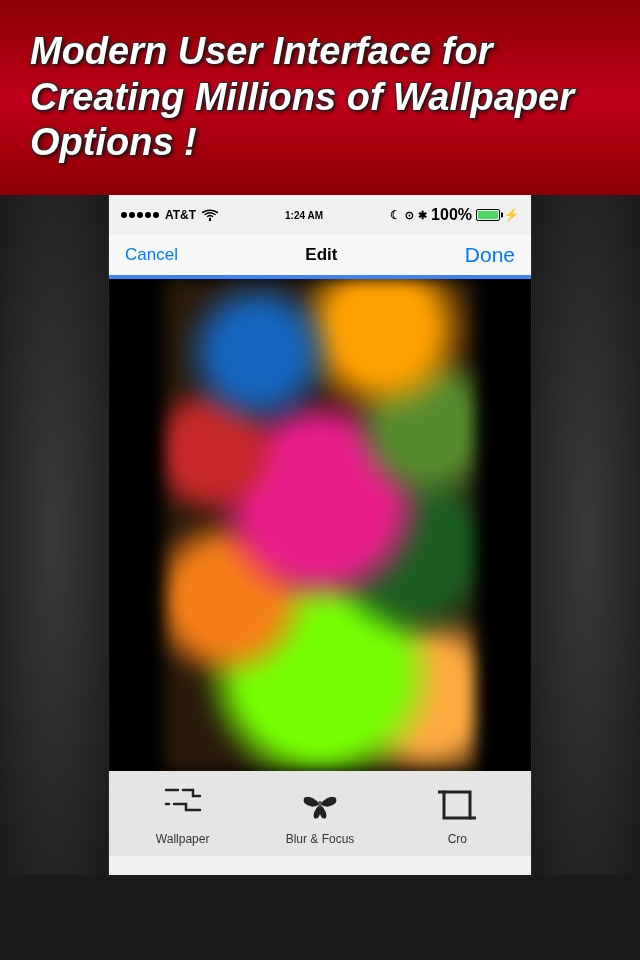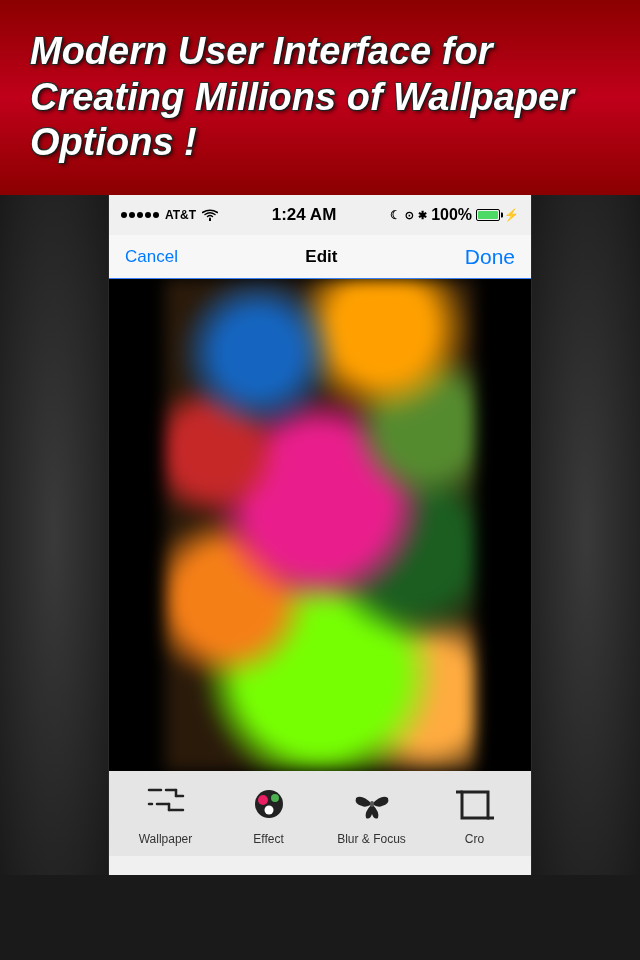--- a/index.html
+++ b/index.html
@@ -100,21 +100,21 @@
       border-radius: 50%;
     }
     .carrier {
       font-size: 12px;
       font-weight: 600;
     }
     .wifi-icon {
       font-size: 14px;
     }
     .status-center {
-      font-size: 17px;
+      font-size: 10px;
       font-weight: 600;
     }
     .status-right {
       display: flex;
       align-items: center;
       gap: 4px;
       font-size: 11px;
     }
     .battery-icon {
       width: 24px;
@@ -141,21 +141,21 @@
       height: 5px;
       background: #000;
       border-radius: 0 1px 1px 0;
     }
 
     
     .edit-bar {
       width: 100%;
       height: 44px;
       background: #f7f7f7;
-      border-bottom: 1px solid #3b82f6;
+      border-bottom: 4px solid #3b82f6;
       display: flex;
       align-items: center;
       justify-content: space-between;
       padding: 0 16px;
     }
     .edit-cancel {
       color: #007aff;
       font-size: 17px;
     }
     .edit-title {
@@ -301,31 +301,20 @@
             <line x1="10" y1="18" x2="22" y2="18" stroke="#222" stroke-width="2.5" stroke-linecap="round"></line>
             <line x1="22" y1="18" x2="22" y2="24" stroke="#222" stroke-width="2.5" stroke-linecap="round"></line>
             <line x1="22" y1="24" x2="36" y2="24" stroke="#222" stroke-width="2.5" stroke-linecap="round"></line>
             <line x1="2" y1="18" x2="5" y2="18" stroke="#222" stroke-width="2.5" stroke-linecap="round"></line>
 
           </svg>
         </div>
         <span class="toolbar-label">Wallpaper</span>
       </div>
 
-      <div class="toolbar-item">
-        <div class="toolbar-icon">
-          <svg width="40" height="36" viewBox="0 0 40 36">
-            <circle cx="20" cy="18" r="14" fill="#222"></circle>
-            <circle cx="14" cy="14" r="5" fill="#e91e63"></circle>
-            <circle cx="26" cy="12" r="4" fill="#4caf50"></circle>
-            <circle cx="20" cy="24" r="4.5" fill="#fff"></circle>
-          </svg>
-        </div>
-        <span class="toolbar-label">Effect</span>
-      </div>
 
       <div class="toolbar-item">
         <div class="toolbar-icon">
           <svg width="40" height="36" viewBox="0 0 40 36">
 
             <path d="M20 18 Q10 8 4 12 Q2 18 10 20 Q14 22 20 18Z" fill="#222"></path>
             <path d="M20 18 Q30 8 36 12 Q38 18 30 20 Q26 22 20 18Z" fill="#222"></path>
             <path d="M20 18 Q12 26 14 32 Q18 34 20 28 Q22 34 26 32 Q28 26 20 18Z" fill="#222"></path>
             <ellipse cx="20" cy="18" rx="2" ry="3" fill="#555"></ellipse>
           </svg>

